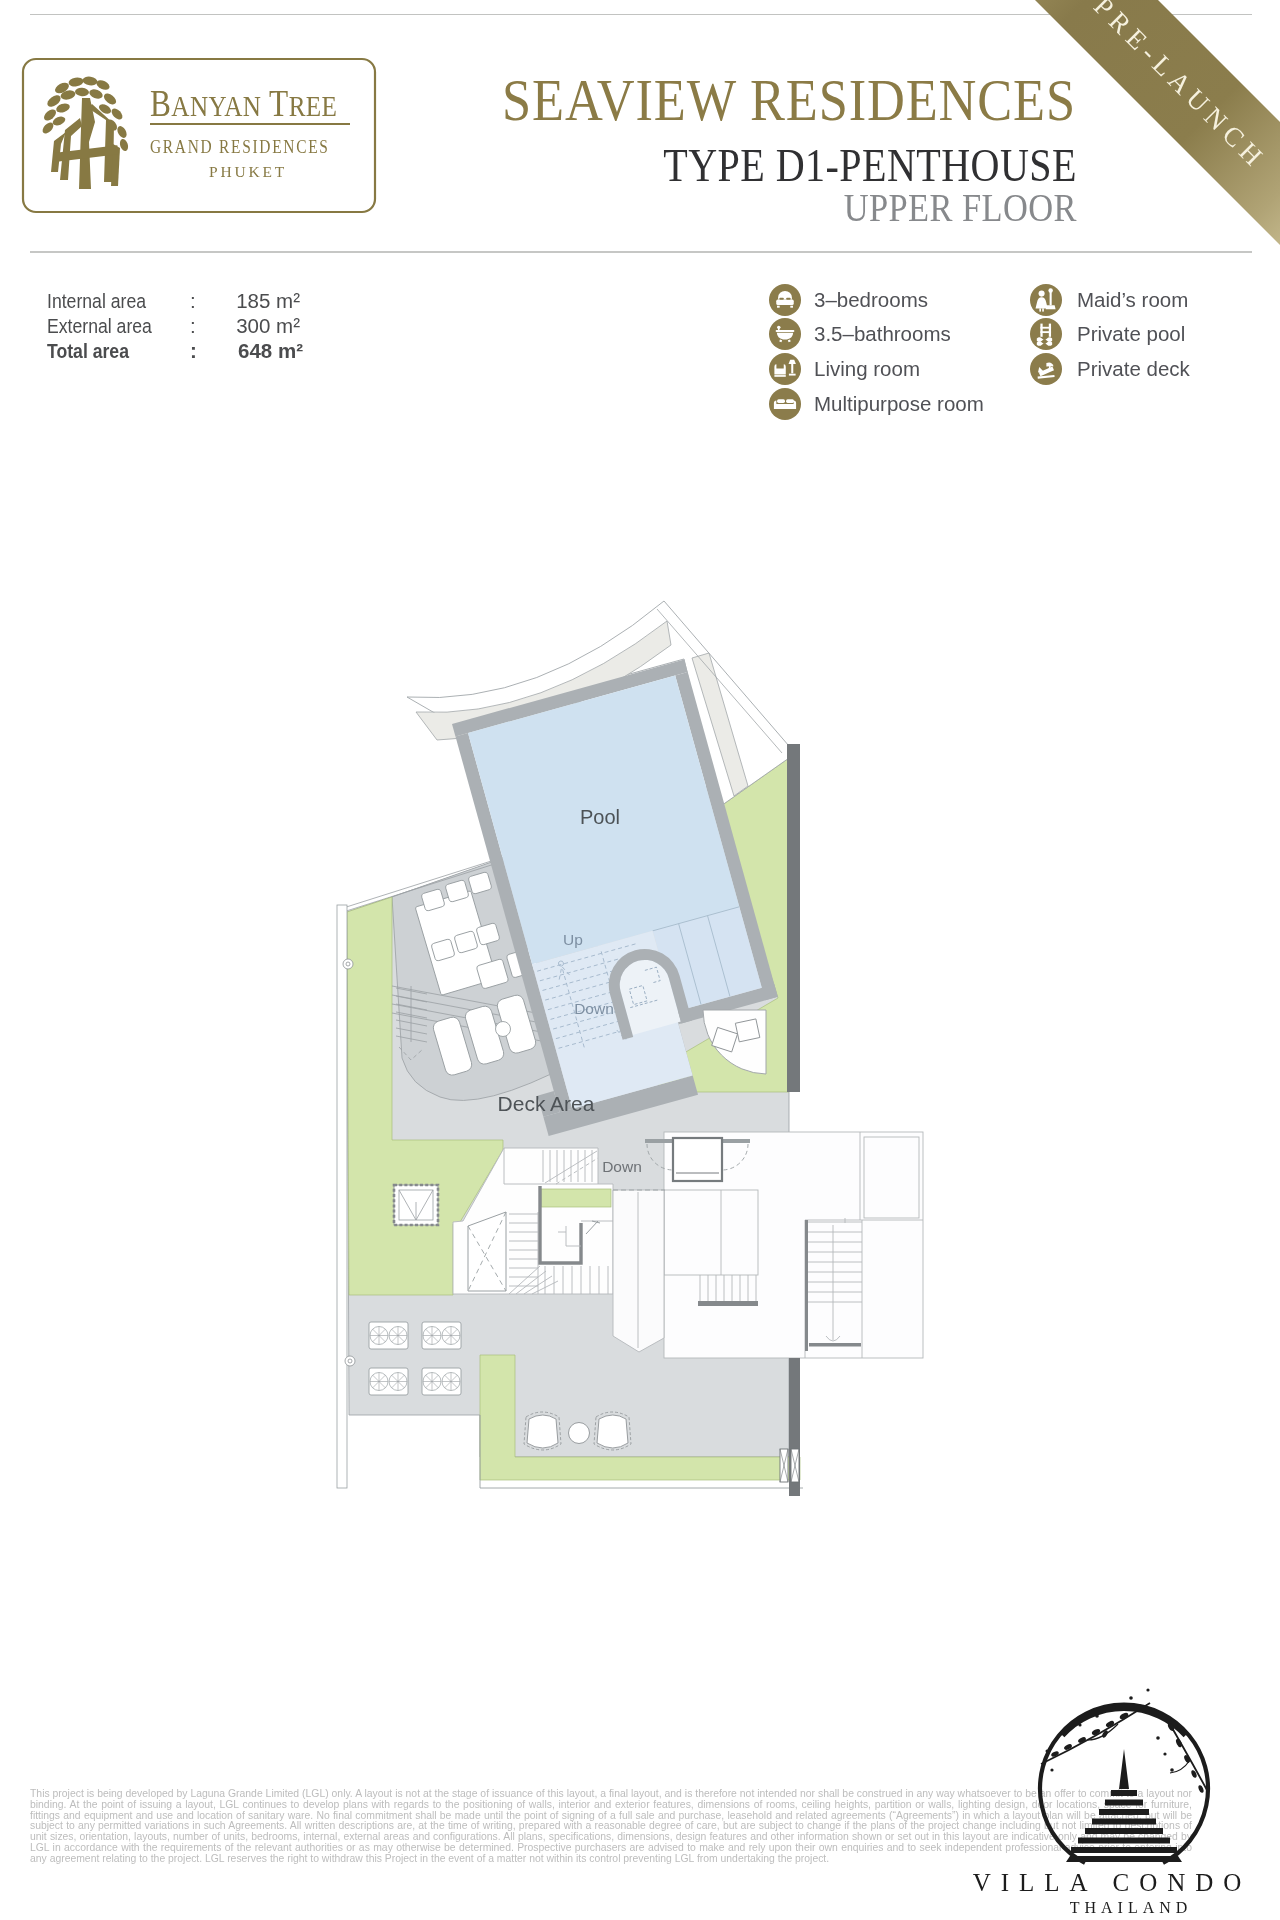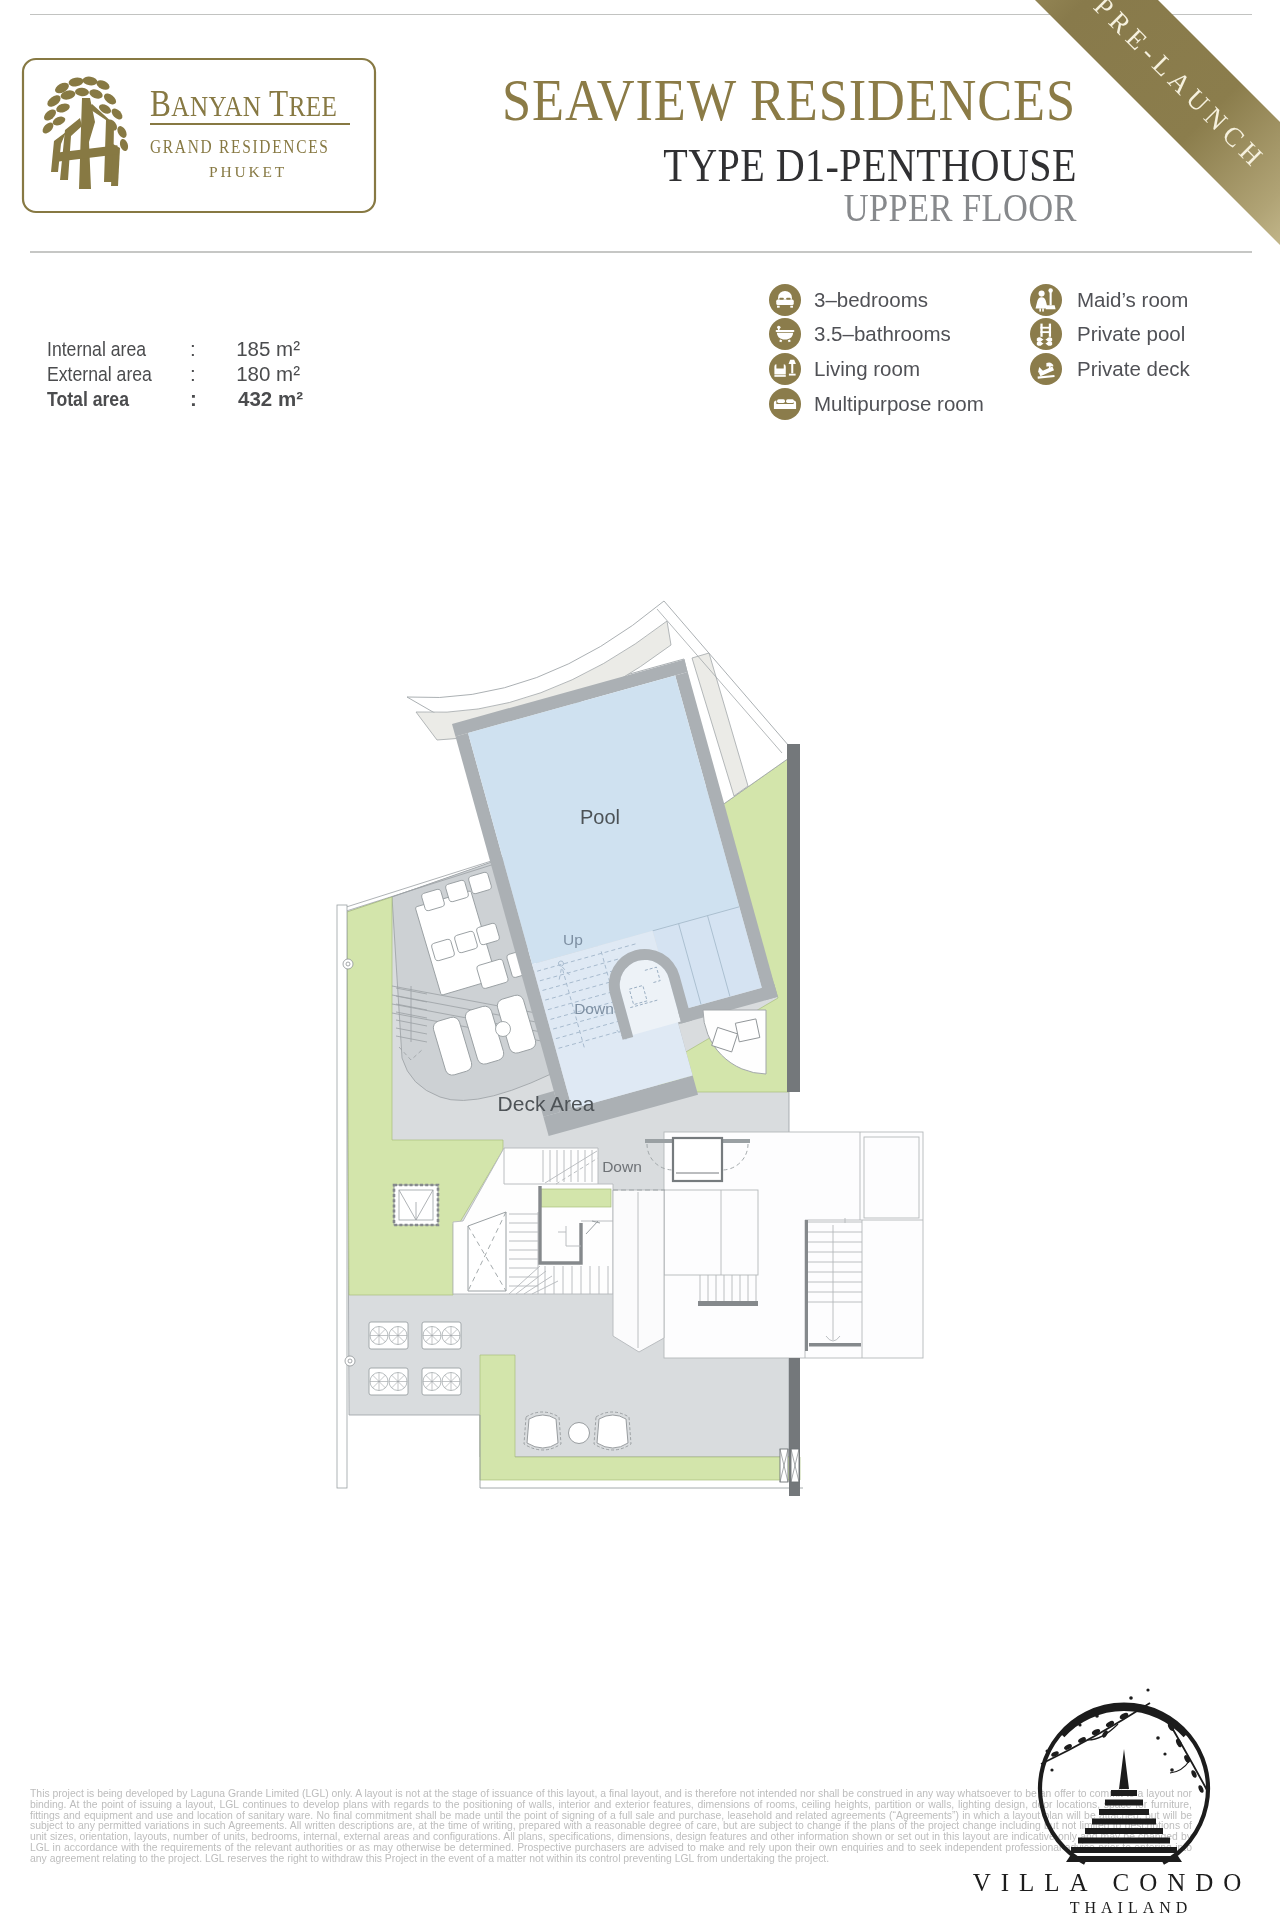--- a/index.html
+++ b/index.html
@@ -60,27 +60,27 @@
 </svg>
 
 <div class="abs serif" style="left:400px;top:70px;width:676px;text-align:right;font-size:60px;color:#8b7b46;letter-spacing:1px;line-height:60px;transform:scaleX(0.873);transform-origin:100% 50%;">SEAVIEW RESIDENCES</div>
 
 <div class="abs serif" style="left:400px;top:141px;width:677px;text-align:right;font-size:47px;color:#303032;letter-spacing:0.5px;line-height:49px;transform:scaleX(0.853);transform-origin:100% 50%;">TYPE D1-PENTHOUSE</div>
 
 <div class="abs serif" style="left:400px;top:186px;width:677px;text-align:right;font-size:41px;color:#87898c;letter-spacing:0.5px;line-height:42px;transform:scaleX(0.84);transform-origin:100% 50%;">UPPER FLOOR</div>
 
 <div class="abs" style="left:30px;top:251px;width:1222px;height:1.5px;background:#c6c7c5;"></div>
 
-<div class="abs" style="left:47px;top:288px;width:280px;font-size:20.5px;color:#4b4c4e;line-height:25px;margin-top:48px;">
+<div class="abs" style="left:47px;top:288px;width:280px;font-size:20.5px;color:#4b4c4e;line-height:25px;">
 
   <div><span style="display:inline-block;transform:scaleX(0.86);transform-origin:0 50%;">Internal area</span><span class="abs" style="left:143px;">:</span><span class="abs" style="left:163px;width:90px;text-align:right;">185 m²</span></div>
 
-  <div><span style="display:inline-block;transform:scaleX(0.86);transform-origin:0 50%;">External area</span><span class="abs" style="left:143px;">:</span><span class="abs" style="left:163px;width:90px;text-align:right;">180 m²</span></div>
-
-  <div style="font-weight:bold;"><span style="display:inline-block;transform:scaleX(0.86);transform-origin:0 50%;">Total area</span><span class="abs" style="left:143px;">:</span><span class="abs" style="left:163px;width:93px;text-align:right;">432 m²</span></div>
+  <div><span style="display:inline-block;transform:scaleX(0.86);transform-origin:0 50%;">External area</span><span class="abs" style="left:143px;">:</span><span class="abs" style="left:163px;width:90px;text-align:right;">300 m²</span></div>
+
+  <div style="font-weight:bold;"><span style="display:inline-block;transform:scaleX(0.86);transform-origin:0 50%;">Total area</span><span class="abs" style="left:143px;">:</span><span class="abs" style="left:163px;width:93px;text-align:right;">648 m²</span></div>
 </div>
 
 <svg class="abs" style="left:750px;top:270px;" width="530" height="160" viewBox="0 0 530 160">
   <g fill="#8b7c4b">
 
     <circle cx="35" cy="30" r="16"></circle>
 
     <circle cx="35" cy="64" r="16"></circle>
 
     <circle cx="35" cy="99" r="16"></circle>

